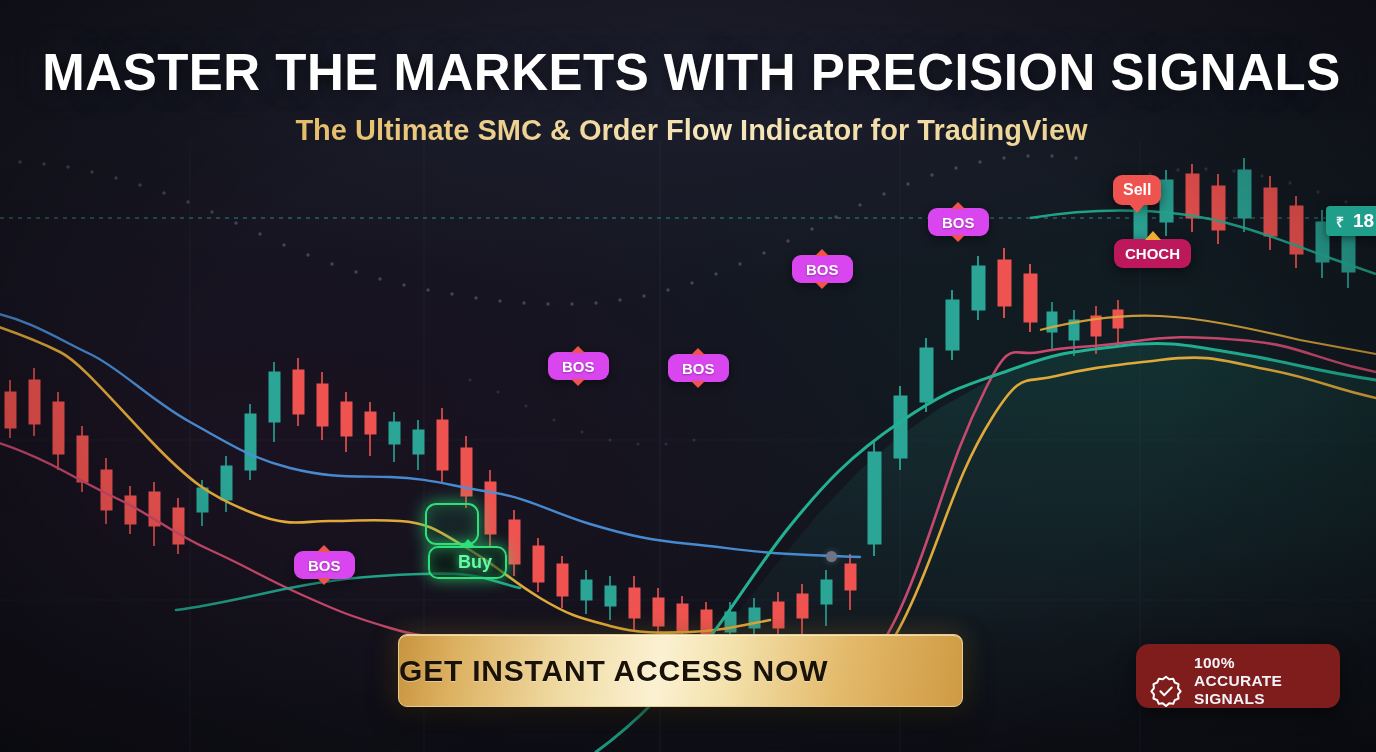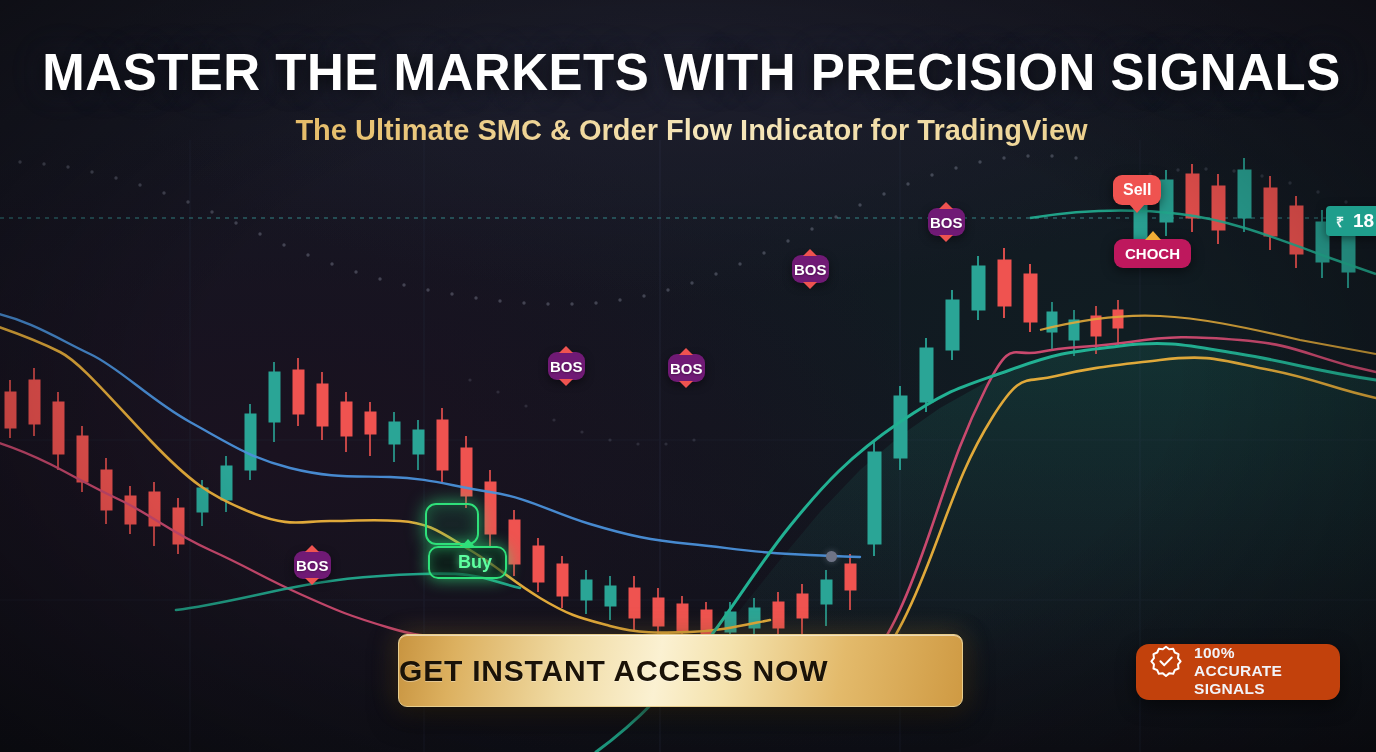--- a/index.html
+++ b/index.html
@@ -65,37 +65,37 @@
   .cta-label {
     font-size:30px; font-weight:bold; letter-spacing:.8px;
     color:#1a1207;
     text-shadow:0 1px 0 rgba(255,255,255,.35);
     white-space:nowrap;
   }
 
   
   .badge {
     position:absolute; left:1136px; top:644px;
-    width:204px; height:56px; border-radius:13px;
-    background:#c2410c;
+    width:204px; height:64px; border-radius:13px;
+    background:#7f1d1d;
     box-shadow:0 6px 18px rgba(0,0,0,.5);
-    display:flex; align-items:flex-start; gap:11px; padding:0 13px;
+    display:flex; align-items:flex-end; gap:11px; padding:0 13px;
     z-index:46;
   }
   .badge-text { font-size:15.5px; font-weight:bold; line-height:18px; color:#f2f3f8; letter-spacing:.3px; }
 
   
   .tag {
     position:absolute; z-index:30;
     font-weight:bold; color:#fff; white-space:nowrap;
     display:flex; align-items:center; justify-content:center;
   }
   .tag-bos {
-    background:#701a75; border-radius:9px;
-    font-size:15px; height:28px; padding:0 2px;
+    background:#d946ef; border-radius:9px;
+    font-size:15px; height:28px; padding:0 14px;
     box-shadow:0 3px 10px rgba(0,0,0,.45);
     text-shadow:0 1px 2px rgba(0,0,0,.3);
   }
   .tag-bos::before, .tag-bos::after{
     content:""; position:absolute; left:50%; transform:translateX(-50%);
     border-left:7px solid transparent; border-right:7px solid transparent;
   }
   .tag-bos::before{ top:-6px; border-bottom:7px solid #ef5350; }
   .tag-bos::after { bottom:-6px; border-top:7px solid #ef5350; }
 

